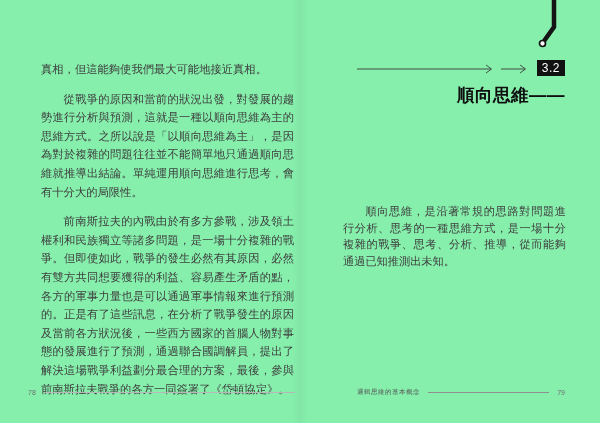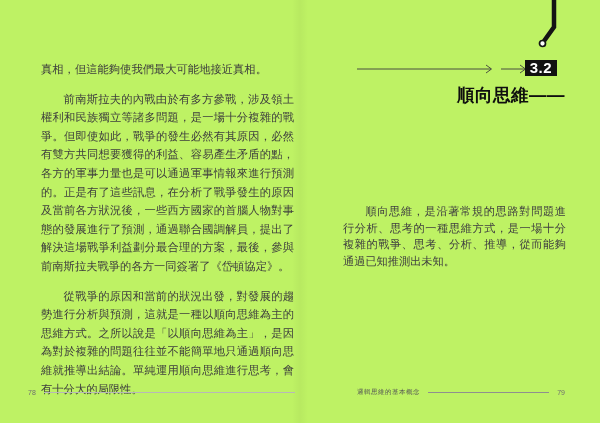--- a/index.html
+++ b/index.html
@@ -1,43 +1,43 @@
 <!DOCTYPE html>
 <html><head>
 <meta charset="utf-8">
 <style>
   * { margin:0; padding:0; box-sizing:border-box; }
   html,body { background:#e8e8e8; }
   .spread {
     position:relative; width:600px; height:423px;
-    background:#bef264; overflow:hidden;
+    background:#86efac; overflow:hidden;
     font-family:"Liberation Serif","DejaVu Serif",serif;
   }
   .gutter {
     position:absolute; left:292px; top:0; width:16px; height:100%;
     background:linear-gradient(90deg, rgba(0,0,0,0) 0%, rgba(0,0,0,0.035) 50%, rgba(0,0,0,0) 100%);
   }
   
   .left-text {
     position:absolute; left:41px; top:60px; width:253px;
     color:#3d3d3d; font-size:11.3px; line-height:18.6px;
     text-align:justify; text-justify:inter-ideograph;
   }
   .left-text p { text-indent:2em; }
   .left-text p.no-indent { text-indent:0; }
   .left-text p + p { margin-top:11px; }
   
   .needle { position:absolute; left:534px; top:0; }
   .header-row { position:absolute; left:356px; top:60px; width:209px; height:18px; }
   .arrows { position:absolute; left:0; top:3px; }
   .section-badge {
-    position:absolute; right:8px; top:0;
+    position:absolute; right:0; top:0;
     background:#111; color:#fff;
     font-family:"Liberation Sans","DejaVu Sans",sans-serif;
-    font-weight:bold; font-size:15px; line-height:16px;
+    font-weight:normal; font-size:12px; line-height:16px;
     padding:0 5px; letter-spacing:0.5px;
   }
   .chapter-title {
     position:absolute; left:320px; top:84px; width:245px;
     text-align:right; color:#0e0e0e;
     font-family:"Liberation Sans","DejaVu Sans",sans-serif;
     font-weight:bold; font-size:17.5px; line-height:23px;
     letter-spacing:0.5px;
   }
   .chapter-title span { display:block; }
@@ -61,22 +61,22 @@
   .footer-right .rule { margin:0 8px; background:#8f8f8f; }
 </style>
 </head>
 <body>
 
 <div class="spread">
   <div class="gutter"></div>
 
   <div class="left-text">
     <p class="no-indent">真相，但這能夠使我們最大可能地接近真相。</p>
+    <p>從戰爭的原因和當前的狀況出發，對發展的趨勢進行分析與預測，這就是一種以順向思維為主的思維方式。之所以說是「以順向思維為主」，是因為對於複雜的問題往往並不能簡單地只通過順向思維就推導出結論。單純運用順向思維進行思考，會有十分大的局限性。</p>
     <p>前南斯拉夫的內戰由於有多方參戰，涉及領土權利和民族獨立等諸多問題，是一場十分複雜的戰爭。但即使如此，戰爭的發生必然有其原因，必然有雙方共同想要獲得的利益、容易產生矛盾的點，各方的軍事力量也是可以通過軍事情報來進行預測的。正是有了這些訊息，在分析了戰爭發生的原因及當前各方狀況後，一些西方國家的首腦人物對事態的發展進行了預測，通過聯合國調解員，提出了解決這場戰爭利益劃分最合理的方案，最後，參與前南斯拉夫戰爭的各方一同簽署了《岱頓協定》。</p>
-    <p>從戰爭的原因和當前的狀況出發，對發展的趨勢進行分析與預測，這就是一種以順向思維為主的思維方式。之所以說是「以順向思維為主」，是因為對於複雜的問題往往並不能簡單地只通過順向思維就推導出結論。單純運用順向思維進行思考，會有十分大的局限性。</p>
   </div>
   <div class="footer footer-left">
     <span class="pagenum">78</span>
     <span class="rule"></span>
   </div>
 
   <svg class="needle" width="28" height="50" viewBox="0 0 28 50">
     <path d="M20 0 L20 27 L10 41" fill="none" stroke="#141414" stroke-width="4.5"></path>
     <circle cx="8.5" cy="43.5" r="3" fill="#fefefe" stroke="#141414" stroke-width="1.7"></circle>
   </svg>

